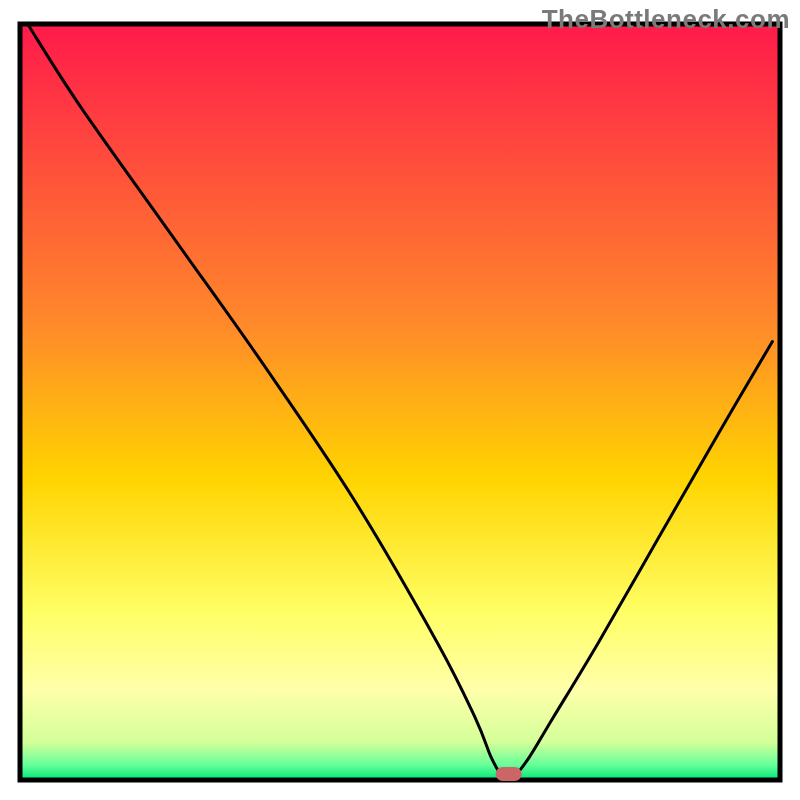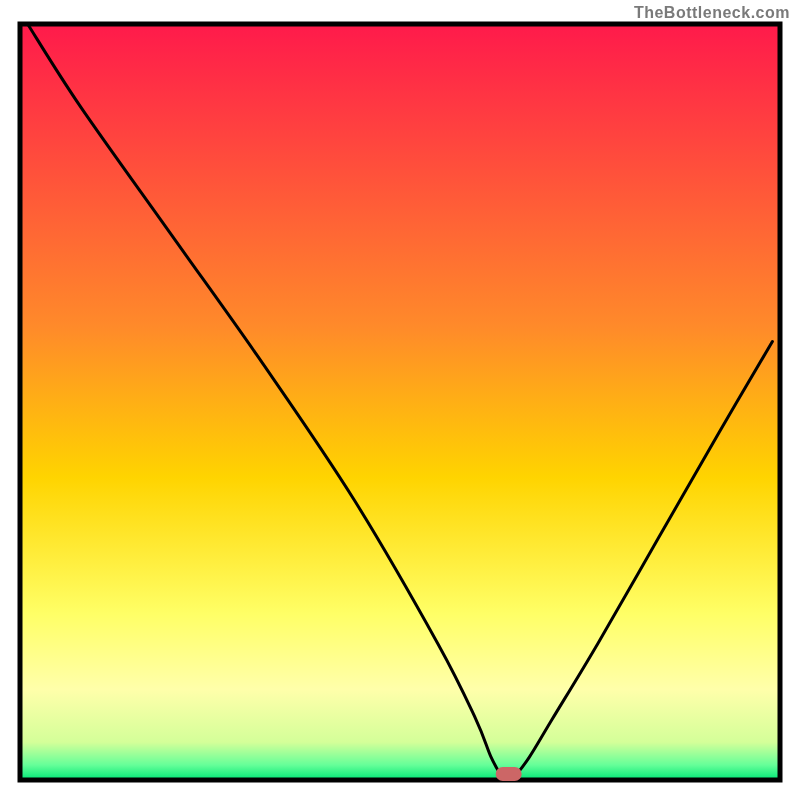--- a/index.html
+++ b/index.html
@@ -15,21 +15,21 @@
     position: absolute;
     top: 0;
     left: 0;
     width: 800px;
     height: 800px;
   }
   .watermark {
     position: absolute;
     top: 4px;
     right: 10px;
-    font-size: 16px;
+    font-size: 26px;
     font-weight: bold;
     color: #7a7a7a;
     letter-spacing: 0.5px;
   }
   svg {
     display: block;
   }
 </style>
 </head>
 <body>

